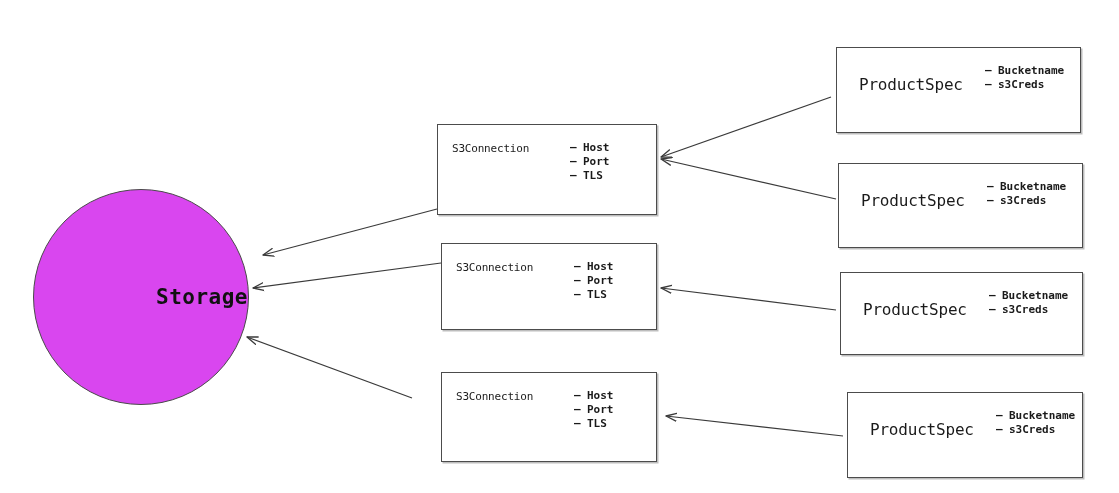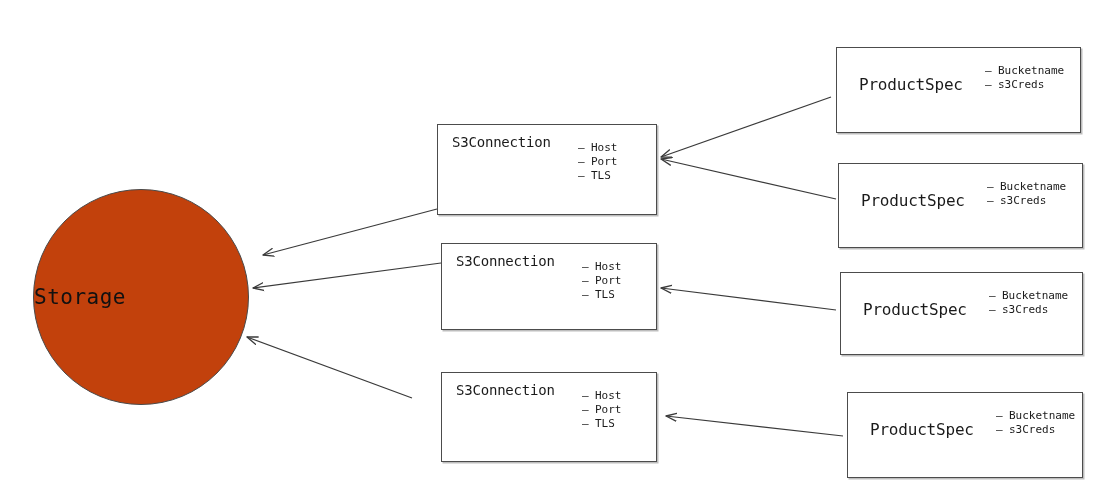--- a/index.html
+++ b/index.html
@@ -28,54 +28,56 @@
   .node-box {
     position: absolute;
     box-sizing: border-box;
     background: #ffffff;
     border: 1.4px solid #4c4c4c;
     box-shadow: 1.5px 1.5px 0 0 #bdbdbd;
   }
   .node-title {
     position: absolute;
     left: 14px;
-    top: 9px;
-    font-size: 14px;
+    top: 17px;
+    font-size: 11px;
     color: #1a1a1a;
     letter-spacing: -0.2px;
     white-space: nowrap;
   }
   .node-attrs {
     position: absolute;
     top: 16px;
     font-size: 11px;
     line-height: 14.2px;
     color: #1a1a1a;
     white-space: nowrap;
+    font-weight: bold;
   }
   .attr-row {
     white-space: nowrap;
   }
   .attr-dash {
     display: inline-block;
     width: 13px;
   }
-  .s3conn .node-attrs { left: 140px; }
+  .s3conn .node-attrs { left: 132px; }
   .pspec .node-attrs  { left: 148px; }
   .pspec .node-title  { left: 22px; top: 27px; font-size: 16px; }
 
   .circle-node {
     position: absolute;
     box-sizing: border-box;
     border: 1.5px solid #4a4a4a;
     border-radius: 50%;
-    background: #c2410c;
+    background: #d946ef;
     display: flex;
     align-items: center;
-    justify-content: flex-start;
+    justify-content: flex-end;
+    font-weight: bold;
   }
   .circle-label {
     font-size: 21px;
     color: #111111;
     letter-spacing: 0.5px;
   }
 </style>
 </head>
 <body>
 

